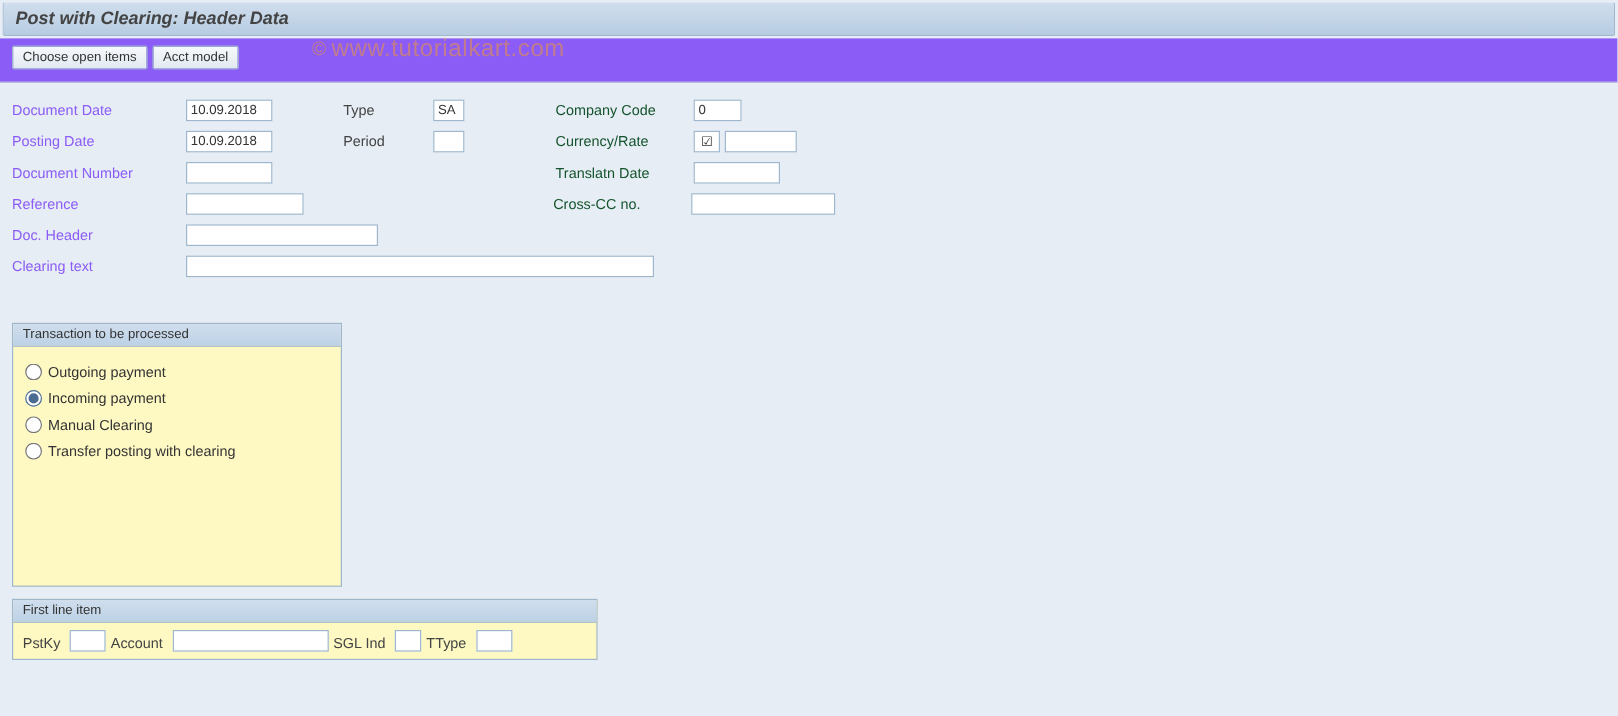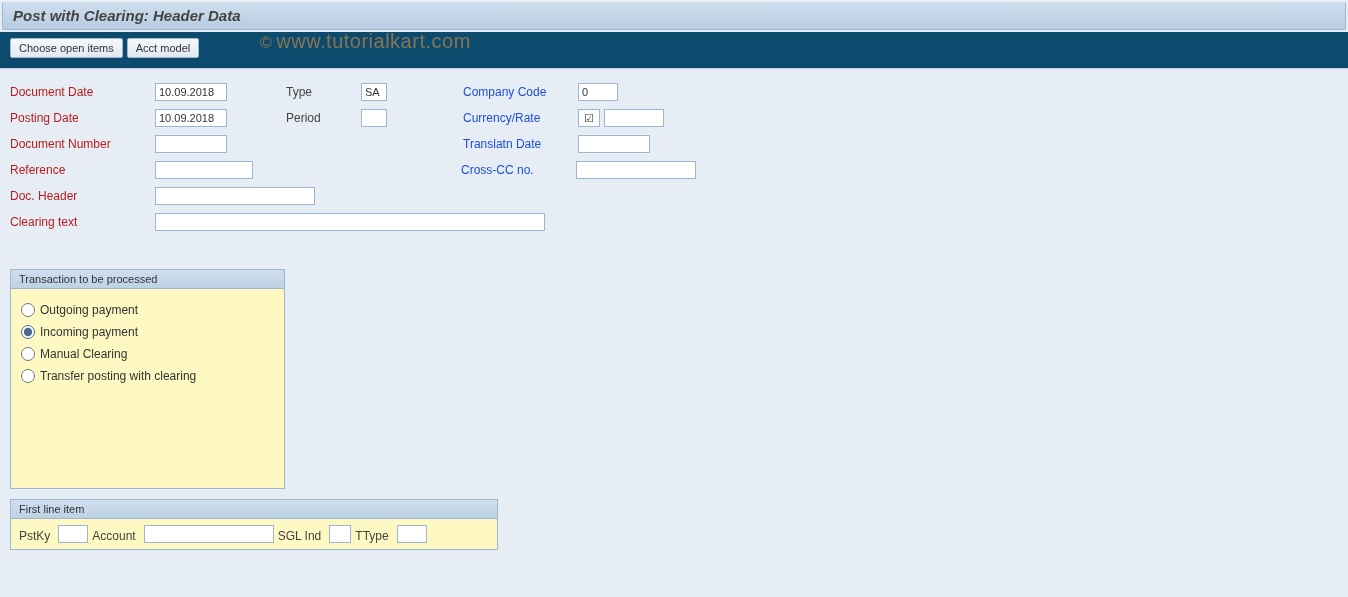--- a/index.html
+++ b/index.html
@@ -19,21 +19,21 @@
       border-top: none;
       padding: 5px 10px;
       font-weight: bold;
       font-style: italic;
       font-size: 15px;
       color: #444;
       margin: 2px;
       border-radius: 2px;
     }
     .toolbar {
-      background: #0c4a6e;
+      background: #8b5cf6;
       padding: 6px 10px 10px 10px;
       display: flex;
       gap: 4px;
       align-items: flex-end;
       border-bottom: 1px solid #c0cedd;
     }
     .tool-btn {
       background: linear-gradient(to bottom, #f6f9fc, #e1e9f1);
       border: 1px solid #9fb7ce;
       border-radius: 2px;
@@ -60,25 +60,25 @@
     }
     .form-area {
       padding: 12px 10px 10px 10px;
     }
     .row {
       display: flex;
       align-items: center;
       margin-bottom: 4px;
       height: 22px;
     }
-    .col1 { width: 145px; color: #b91c1c; }
+    .col1 { width: 145px; color: #8b5cf6; }
     .col1-input { width: 90px; margin-right: 18px; }
     .col2 { width: 75px; color: #444; margin-left: 23px; }
     .col2-input { width: 30px; margin-right: 38px; }
-    .col3 { width: 115px; color: #1d4ed8; }
+    .col3 { width: 115px; color: #14532d; }
     .col3-input { width: 40px; }
     .col3-input-wide { width: 120px; }
     input[type="text"] {
       border: 1px solid #9fb7ce;
       background: #fff;
       font-size: 11px;
       padding: 2px 3px;
       height: 18px;
       color: #333;
     }

